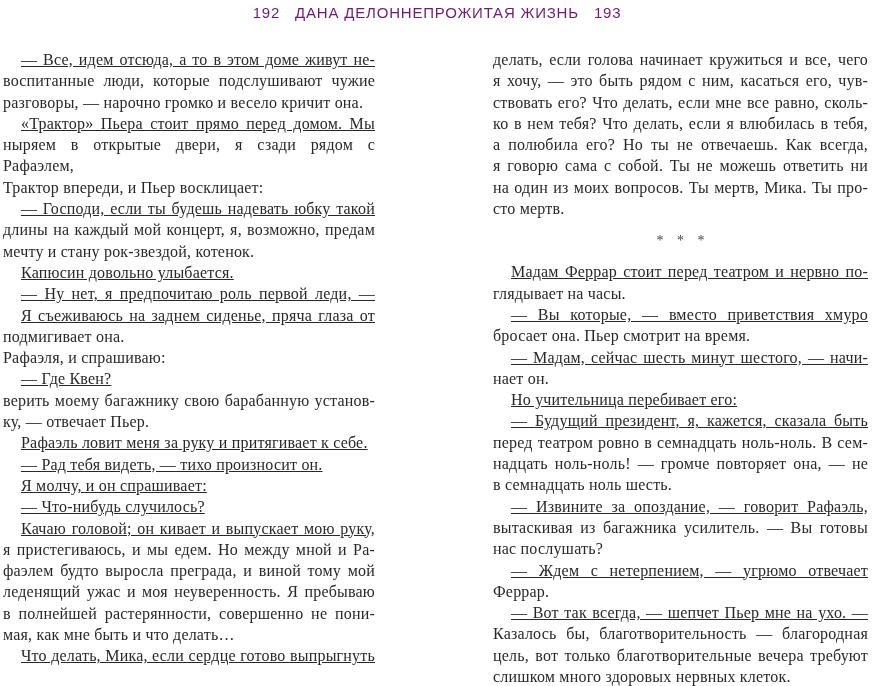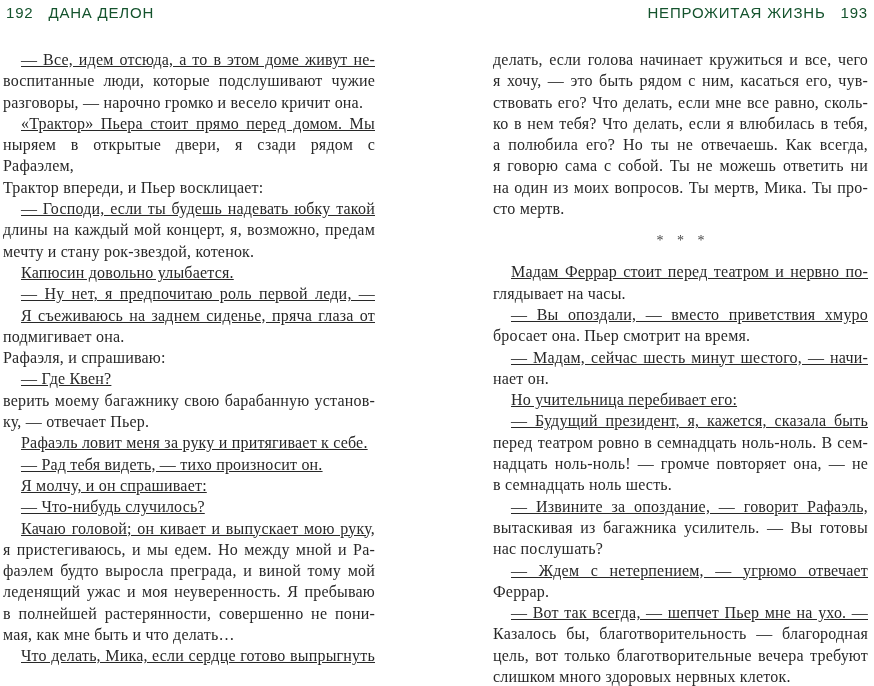--- a/index.html
+++ b/index.html
@@ -7,24 +7,24 @@
     width: 874px; height: 686px;
     background: #ffffff;
     overflow: hidden;
     position: relative;
     font-family: "Liberation Serif", serif;
   }
   .spread { position: absolute; inset: 0; background: #ffffff; }
 
   .running-head {
     position: absolute; top: 4px; left: 6px; right: 6px;
-    display: flex; justify-content: space-between;
+    display: flex; justify-content: center;
     font-family: "Liberation Sans", sans-serif;
     font-size: 15px; line-height: 17px;
-    color: #14532d; letter-spacing: 0.8px;
+    color: #701a75; letter-spacing: 0.8px;
   }
   .rh-group { display: flex; gap: 15px; }
 
   .col {
     position: absolute; top: 49px;
     font-family: "Liberation Serif", serif;
     font-size: 16px; line-height: 21.3px;
     color: #282828; letter-spacing: 0.2px;
   }
   .col.left  { left: 3px;   width: 372px; }
@@ -93,21 +93,21 @@
       <div class="line just">я хочу, — это быть рядом с ним, касаться его, чув-</div>
       <div class="line just">ствовать его? Что делать, если мне все равно, сколь-</div>
       <div class="line just">ко в нем тебя? Что делать, если я влюбилась в тебя,</div>
       <div class="line just">а полюбила его? Но ты не отвечаешь. Как всегда,</div>
       <div class="line just">я говорю сама с собой. Ты не можешь ответить ни</div>
       <div class="line just">на один из моих вопросов. Ты мертв, Мика. Ты про-</div>
       <div class="line">сто мертв.</div>
       <div class="separator">* * *</div>
       <div class="line just indent">Мадам Феррар стоит перед театром и нервно по-</div>
       <div class="line">глядывает на часы.</div>
-      <div class="line just indent">— Вы опоздали, — вместо приветствия хмуро</div>
+      <div class="line just indent">— Вы которые, — вместо приветствия хмуро</div>
       <div class="line">бросает она. Пьер смотрит на время.</div>
       <div class="line just indent">— Мадам, сейчас шесть минут шестого, — начи-</div>
       <div class="line">нает он.</div>
       <div class="line indent">Но учительница перебивает его:</div>
       <div class="line just indent">— Будущий президент, я, кажется, сказала быть</div>
       <div class="line just">перед театром ровно в семнадцать ноль-ноль. В сем-</div>
       <div class="line just">надцать ноль-ноль! — громче повторяет она, — не</div>
       <div class="line">в семнадцать ноль шесть.</div>
       <div class="line just indent">— Извините за опоздание, — говорит Рафаэль,</div>
       <div class="line just">вытаскивая из багажника усилитель. — Вы готовы</div>

